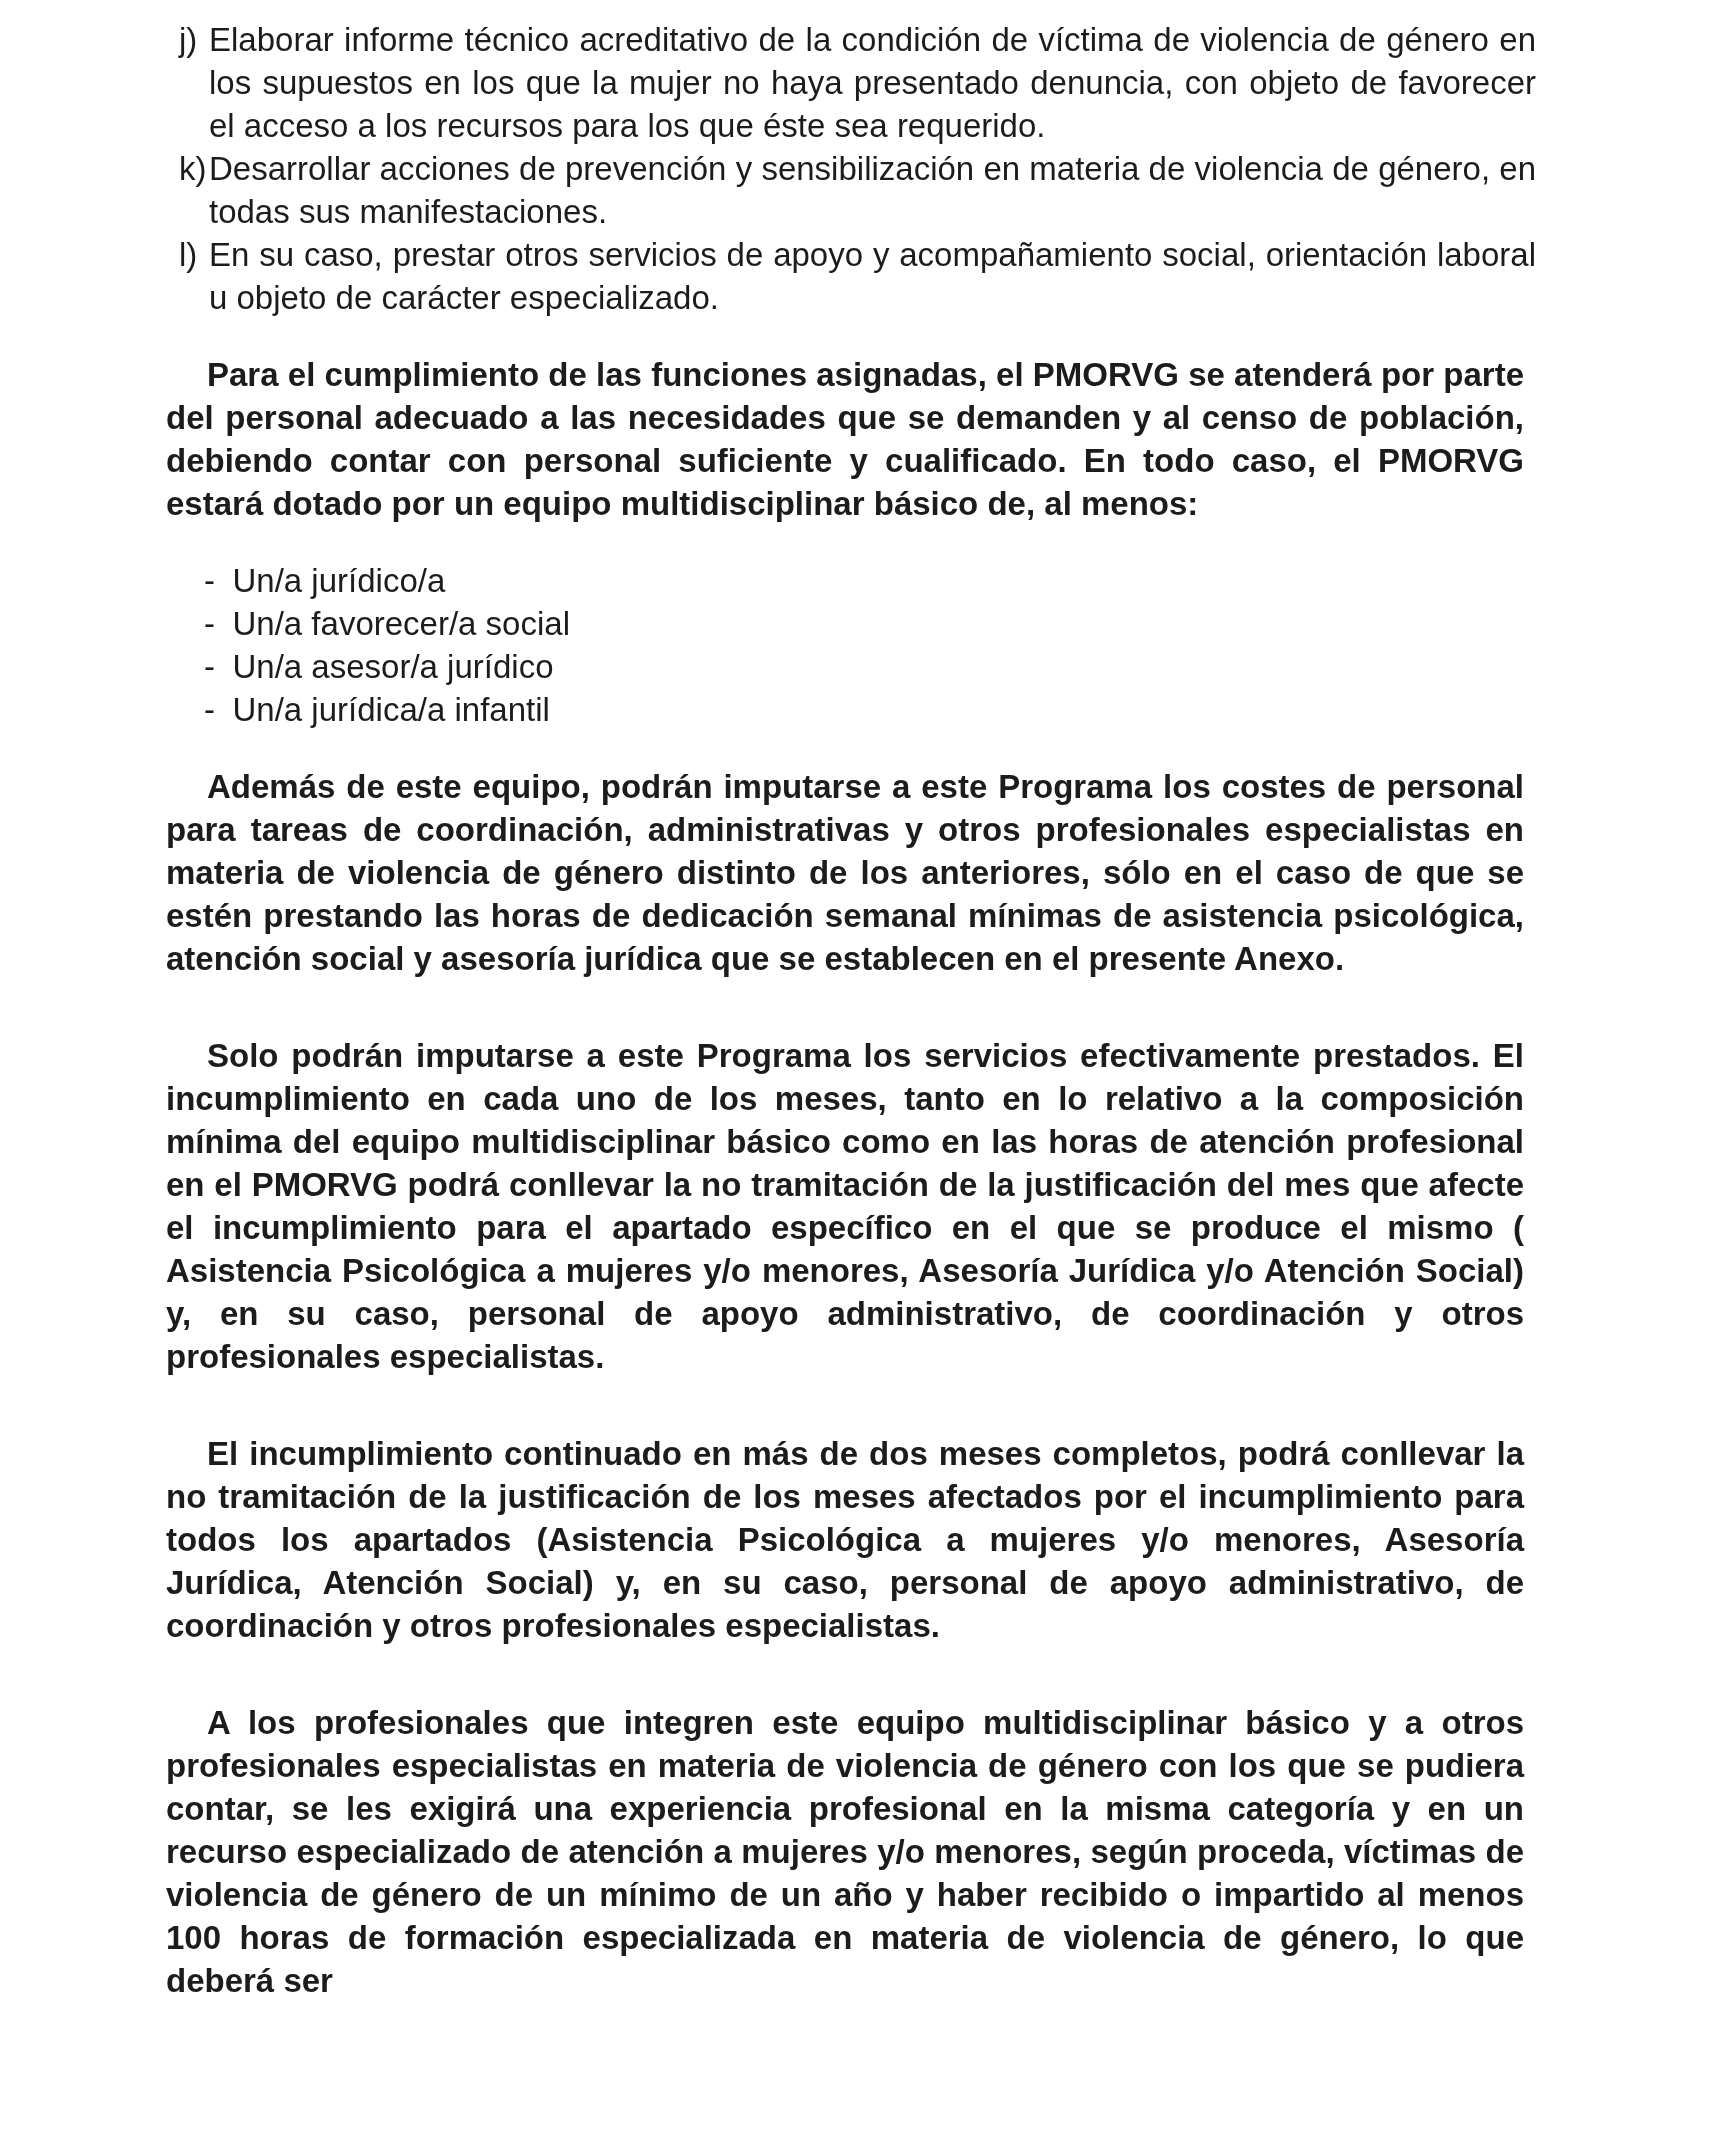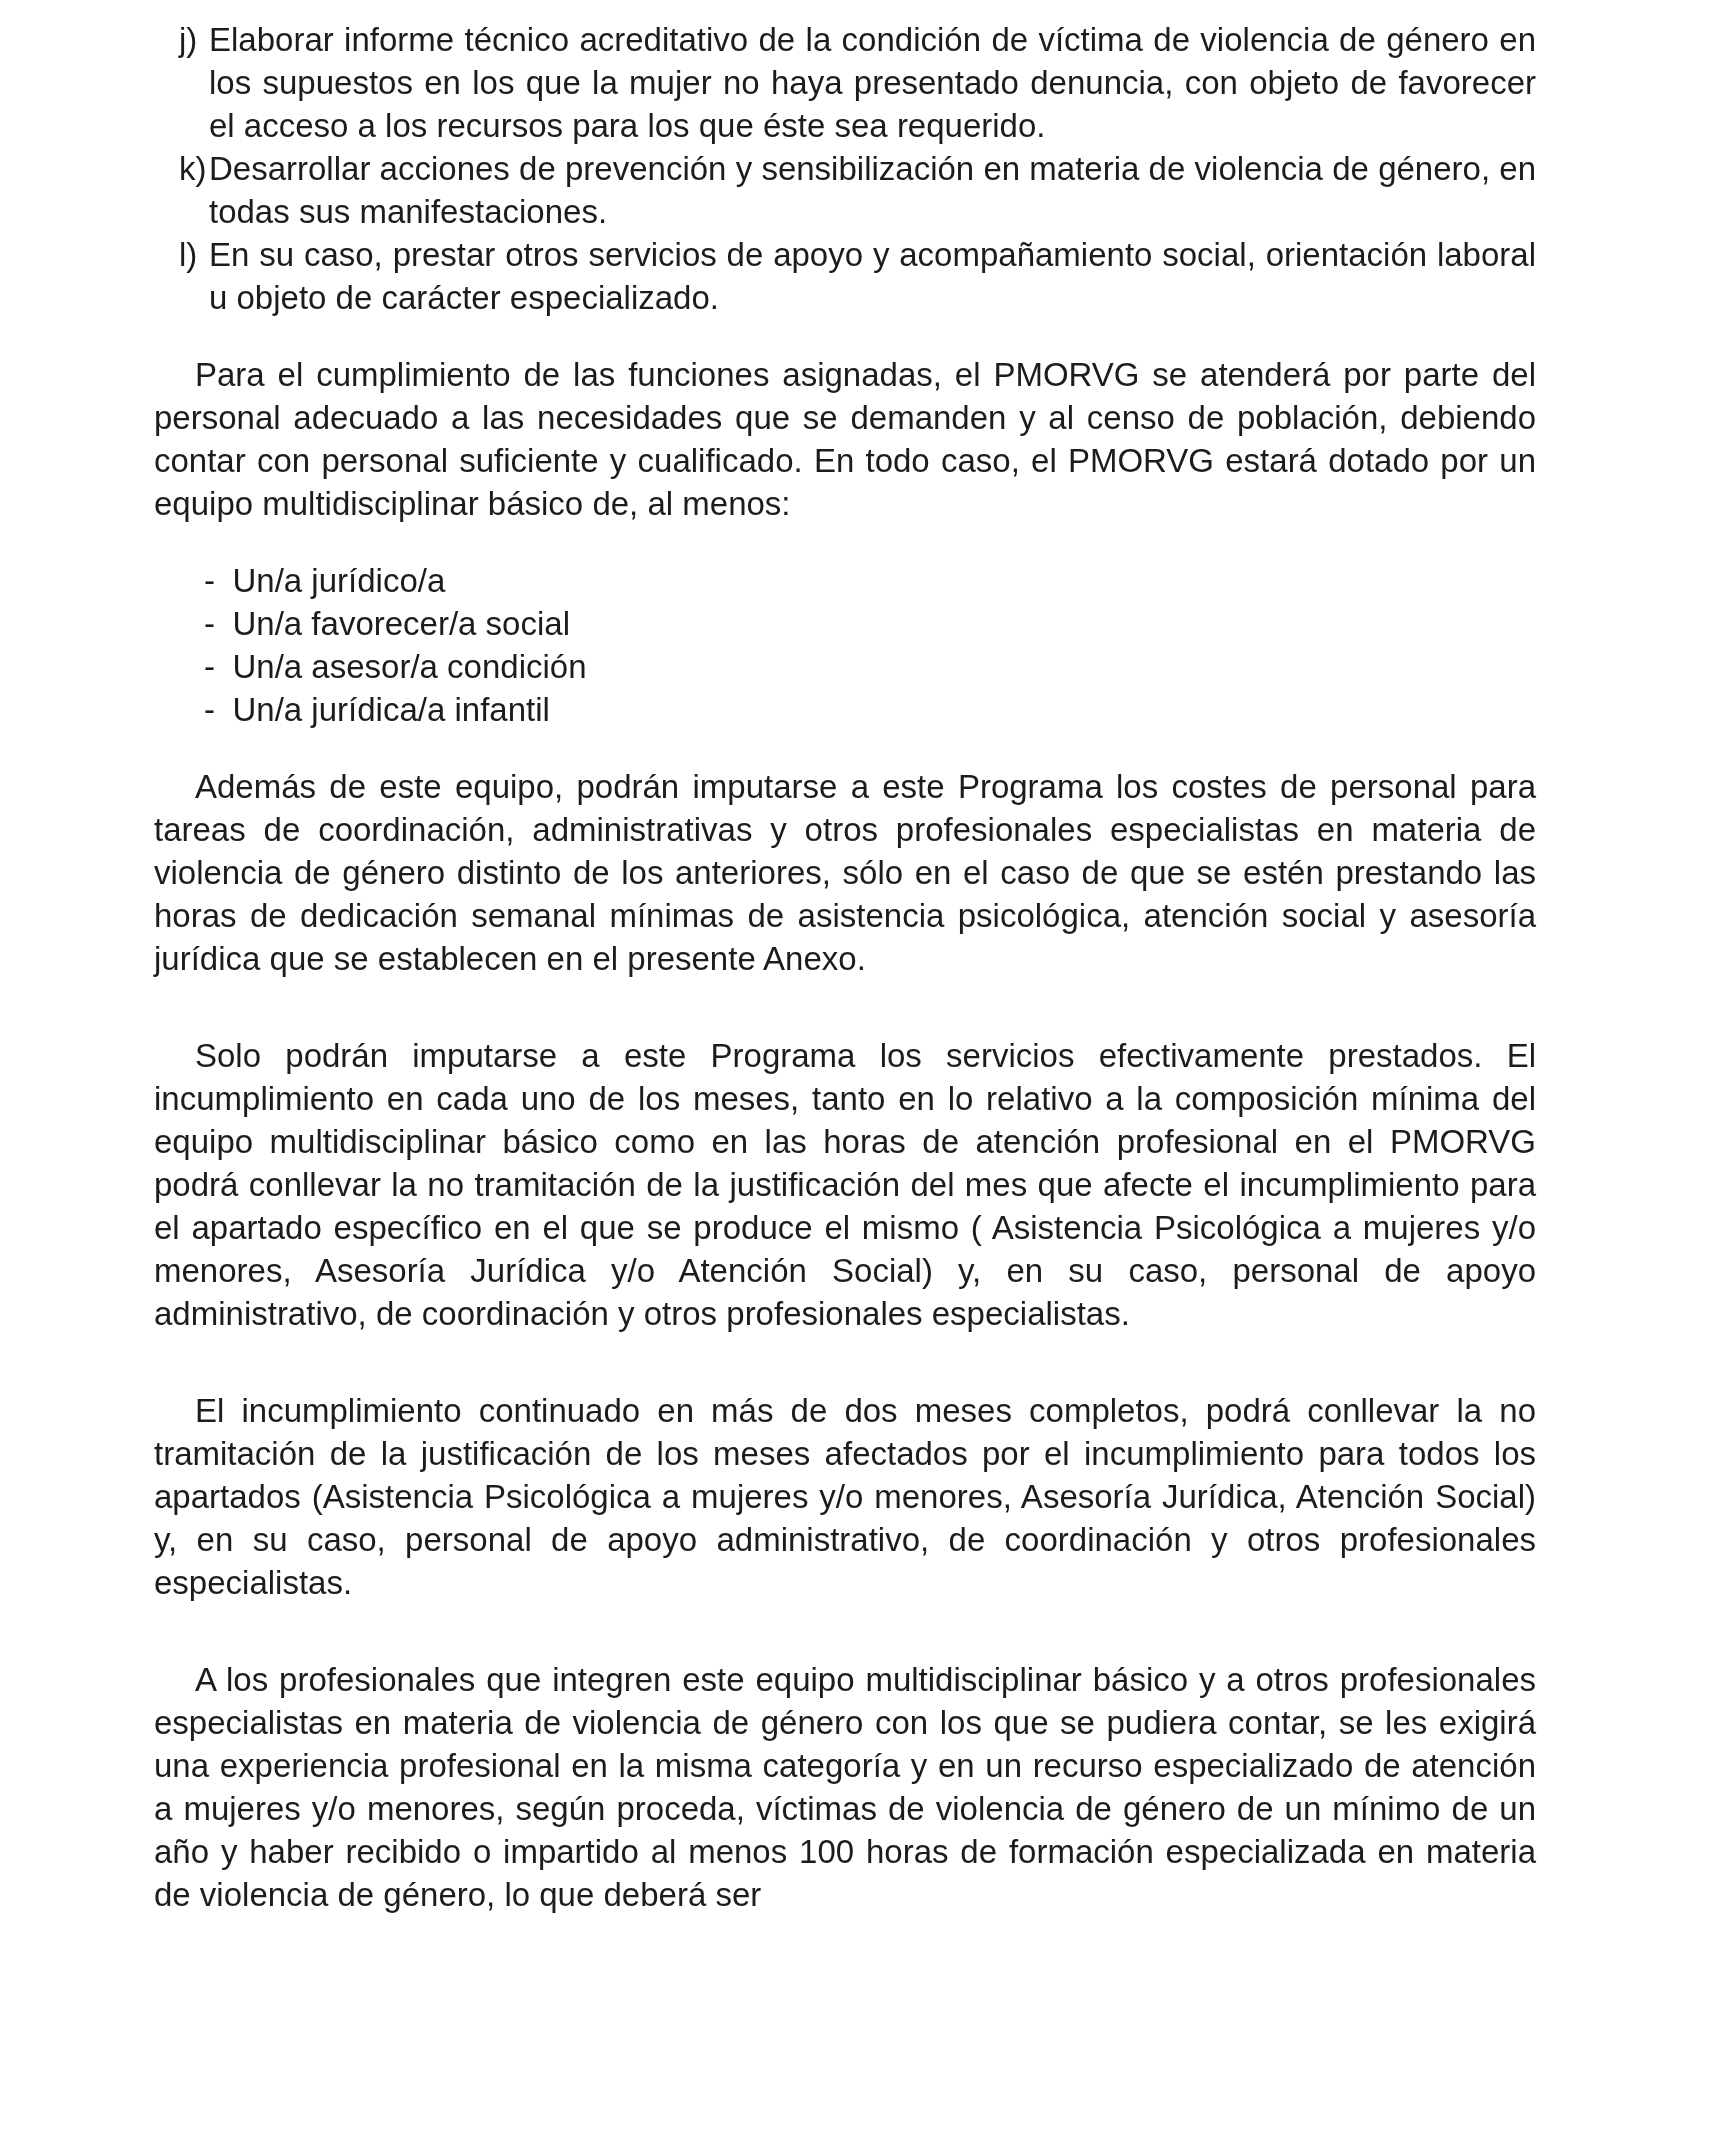--- a/index.html
+++ b/index.html
@@ -51,23 +51,24 @@
     padding-left:28.5px;
     text-align:left;
   }
   .dash-list .marker{
     position:absolute;
     left:0;
     top:0;
   }
   
   p.body-para{
-    margin:0;
+    margin:12px;
     text-align:justify;
     text-indent:41px;
+    font-weight:bold;
   }
   p.body-para.gap-sm{ margin-top:34px; }
   p.body-para.gap-lg{ margin-top:54px; }
 </style>
 </head>
 <body>
 
 <div class="page">
 
   <ol class="alpha-list">
@@ -91,21 +92,21 @@
     <li>
       <span class="marker">-</span>
       <span>Un/a jurídico/a</span>
     </li>
     <li>
       <span class="marker">-</span>
       <span>Un/a favorecer/a social</span>
     </li>
     <li>
       <span class="marker">-</span>
-      <span>Un/a asesor/a condición</span>
+      <span>Un/a asesor/a jurídico</span>
     </li>
     <li>
       <span class="marker">-</span>
       <span>Un/a jurídica/a infantil</span>
     </li>
   </ul>
 
   <p class="body-para">Además de este equipo, podrán imputarse a este Programa los costes de personal para tareas de coordinación, administrativas y otros profesionales especialistas en materia de violencia de género distinto de los anteriores, sólo en el caso de que se estén prestando las horas de dedicación semanal mínimas de asistencia psicológica, atención social y asesoría jurídica que se establecen en el presente Anexo.</p>
 
   <p class="body-para gap-lg">Solo podrán imputarse a este Programa los servicios efectivamente prestados. El incumplimiento en cada uno de los meses, tanto en lo relativo a la composición mínima del equipo multidisciplinar básico como en las horas de atención profesional en el PMORVG podrá conllevar la no tramitación de la justificación del mes que afecte el incumplimiento para el apartado específico en el que se produce el mismo ( Asistencia Psicológica a mujeres y/o menores, Asesoría Jurídica y/o Atención Social) y, en su caso, personal de apoyo administrativo, de coordinación y otros profesionales especialistas.</p>

